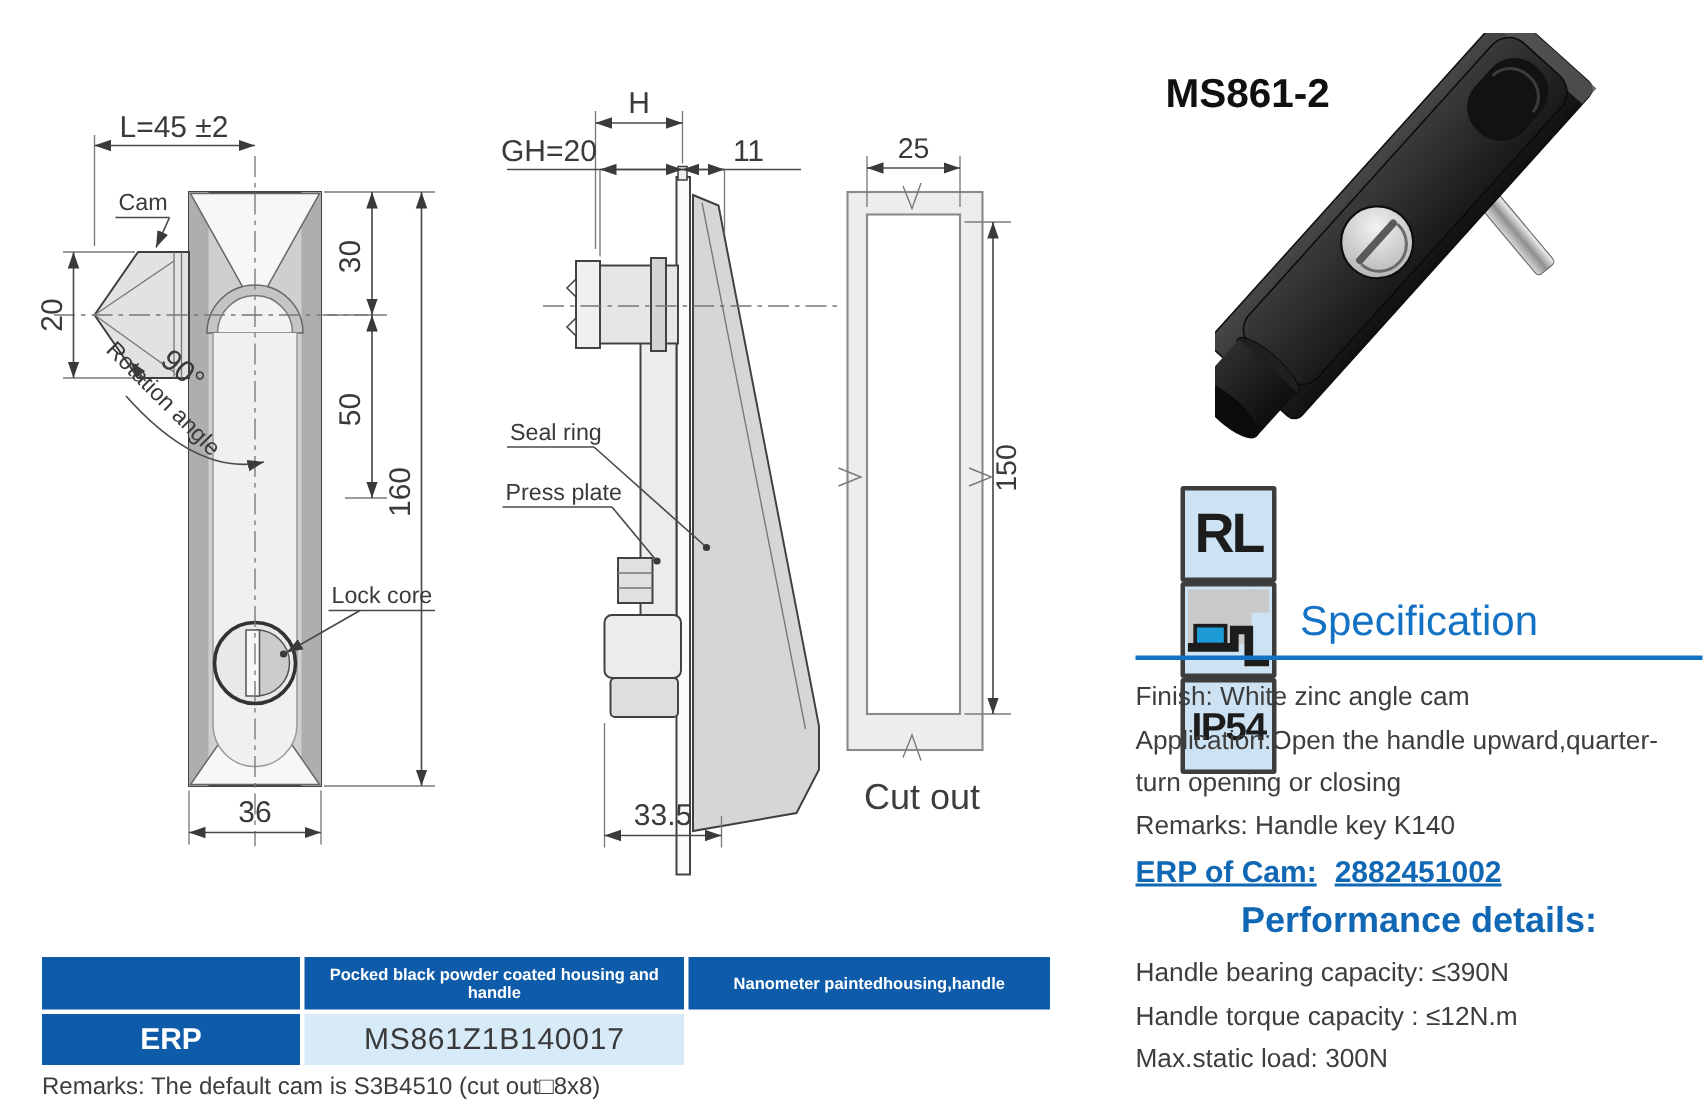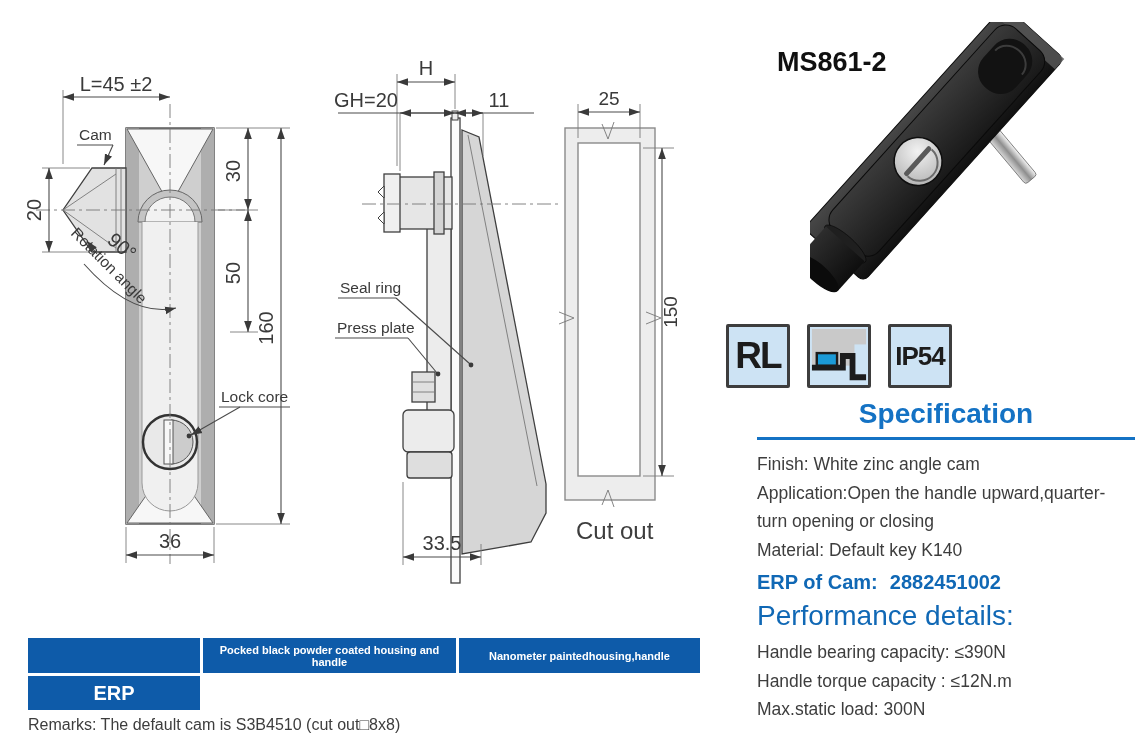--- a/index.html
+++ b/index.html
@@ -14,34 +14,34 @@
   .part{stroke:#3f3f3f;stroke-width:1.3;}
   .thin{stroke:#777;stroke-width:0.9;fill:none;}
   .dimln{stroke:#4a4a4a;stroke-width:1.1;fill:none;}
   .extln{stroke:#7a7a7a;stroke-width:0.9;fill:none;}
 
   .drawings{position:absolute;left:0;top:0;}
 
   .model-title{position:absolute;left:777px;top:31px;font-size:27px;font-weight:bold;color:#101010;}
   .photo{position:absolute;left:810px;top:6px;}
 
-  .badges{position:absolute;left:726px;top:308px;display:flex;}
+  .badges{position:absolute;left:787px;top:308px;display:flex;flex-direction:column;}
   .badge{width:58px;height:58px;border:3px solid #3d3d3d;border-radius:2px;background:#cde3f4;
          display:flex;align-items:center;justify-content:center;margin-right:17px;
          font-weight:bold;color:#1c1c1c;}
   .badge-rl{font-size:37px;letter-spacing:-2px;}
   .badge-ip{font-size:26px;letter-spacing:-1px;}
 
   .spec{position:absolute;left:757px;top:382px;width:378px;}
-  .spec-title{text-align:center;font-size:28px;font-weight:bold;color:#1472c4;}
+  .spec-title{text-align:center;font-size:28px;font-weight:normal;color:#1472c4;}
   .spec-rule{height:3px;background:#1472c4;margin-top:7px;margin-bottom:10px;}
   .spec-line{font-size:17.5px;line-height:28.5px;color:#3d3d3d;}
-  .erp-cam{font-size:20px;font-weight:bold;color:#1068b5;margin:7px 0 6px 0;}
+  .erp-cam{font-size:20px;font-weight:bold;color:#1068b5;margin:7px 0 6px 0;text-decoration:underline;}
   .erp-val{margin-left:12px;}
-  .perf-title{font-size:28px;font-weight:normal;color:#1068b5;margin:2px 0 6px 0;}
+  .perf-title{font-size:24px;font-weight:bold;color:#1068b5;margin:2px 0 6px 0;text-align:center;}
 
   .parts-table{position:absolute;left:28px;top:622px;width:672px;display:grid;
                grid-template-columns:172px 253px 241px;grid-template-rows:35px 34px;gap:3px;}
   .th{background:#0e5ba9;color:#ffffff;font-weight:bold;font-size:11px;
       display:flex;align-items:center;justify-content:center;text-align:center;padding:2px 2px;}
   .row-label{font-size:20px;}
   .td{background:#d6eaf8;color:#3a3a3a;font-size:20px;letter-spacing:0.5px;
       display:flex;align-items:center;justify-content:center;}
   .bottom-remarks{position:absolute;left:28px;top:700px;font-size:16px;color:#3d3d3d;}
 </style>
@@ -250,32 +250,33 @@
     <div class="badge badge-ip">
       <span>IP54</span>
     </div>
   </div>
 
   <div class="spec">
     <div class="spec-title">Specification</div>
     <div class="spec-rule"></div>
     <div class="spec-line">Finish: White zinc angle cam</div>
     <div class="spec-line">Application:Open the handle upward,quarter-turn opening or closing</div>
-    <div class="spec-line">Material: Default key K140</div>
+    <div class="spec-line">Remarks: Handle key K140</div>
     <div class="erp-cam">
       <span>ERP of Cam:</span><span class="erp-val">2882451002</span>
     </div>
     <div class="perf-title">Performance details:</div>
     <div class="spec-line">Handle bearing capacity: ≤390N</div>
     <div class="spec-line">Handle torque capacity : ≤12N.m</div>
     <div class="spec-line">Max.static load: 300N</div>
   </div>
 
   <div class="parts-table">
     <div class="th"></div>
     <div class="th">Pocked black powder coated housing and handle</div>
     <div class="th">Nanometer paintedhousing,handle</div>
     <div class="th row-label">ERP</div>
+    <div class="td">MS861Z1B140017</div>
   </div>
 
   <div class="bottom-remarks">Remarks: The default cam is S3B4510  (cut out□8x8)</div>
 
 </div>
 
 </body></html>

